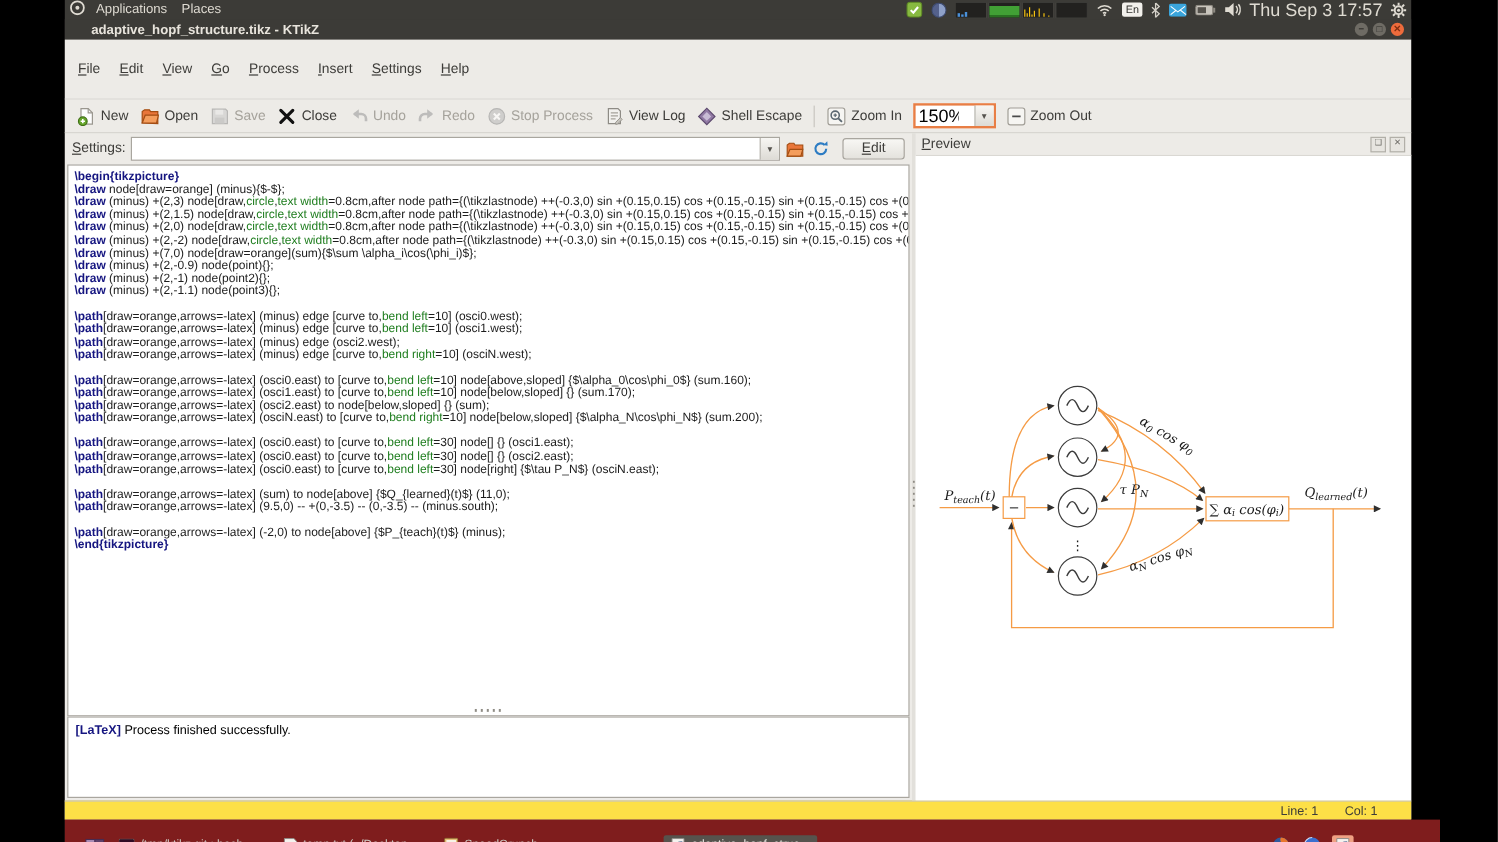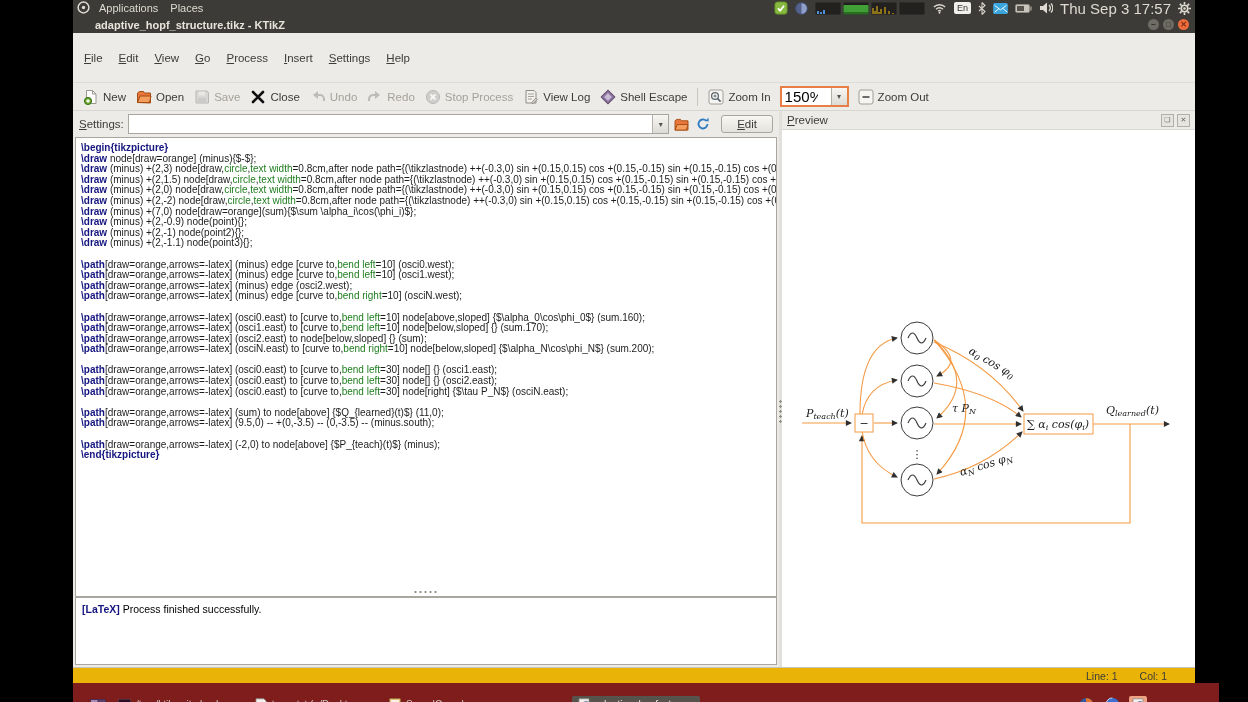--- a/index.html
+++ b/index.html
@@ -1,18 +1,18 @@
 <!DOCTYPE html>
 <html><head>
 <meta charset="utf-8">
 <style>
   html,body{margin:0;padding:0;background:#000;}
   body{width:1248px;height:702px;position:relative;overflow:hidden;
        font-family:"Liberation Sans",sans-serif;-webkit-font-smoothing:antialiased;}
-  .screen{position:absolute;left:73px;top:0;width:1122px;height:702px;background:#3c3b37;}
+  .screen{position:absolute;left:54px;top:0;width:1122px;height:702px;background:#3c3b37;}
 
   
   .top-panel{height:16px;display:flex;align-items:center;color:#dfdbd2;font-size:11px;padding:0 4px;gap:6px;}
   .panel-menu{padding:0 3px;cursor:default;}
   .panel-right{margin-left:auto;display:flex;align-items:center;gap:7px;}
   .panel-right svg{display:block;}
   .kbd-badge{background:#f2f0ec;color:#33322f;font-size:9px;padding:0 3px;border-radius:2px;line-height:12px;}
   .clock{font-size:15px;white-space:nowrap;}
 
   
@@ -73,21 +73,21 @@
             line-height:9px;text-align:center;}
   .msg-body{flex:1;background:#fff;border:1px solid #a9a69f;margin:0 2px 2px 2px;font-size:10.5px;padding:5px 6px;}
   .msg-tag{color:#151580;font-weight:bold;}
 
   .preview-header{height:18px;display:flex;align-items:center;padding:0 5px;font-size:11.5px;color:#3d3c39;}
   .preview-content{flex:1;background:#fff;position:relative;overflow:hidden;border-top:1px solid #dad8d3;}
   .diagram{position:absolute;left:18px;top:183px;}
   .mlab{font-family:"DejaVu Serif",serif;font-style:italic;font-size:11px;fill:#1a1a1a;}
   .ulab{font-family:"DejaVu Serif",serif;font-size:11px;fill:#1a1a1a;}
 
-  .status-bar{height:15px;background:#eab308;border-top:1px solid #c8c5bf;display:flex;align-items:center;
+  .status-bar{height:15px;background:#fde047;border-top:1px solid #c8c5bf;display:flex;align-items:center;
               justify-content:flex-end;gap:22px;font-size:10.5px;color:#3d3c39;padding-right:28px;}
 
   
   .taskbar{position:absolute;left:0;top:683px;width:1122px;height:19px;background:#7f1d1d;display:flex;
            align-items:center;font-size:10px;color:#cfcbc4;padding:12px;}
   .ws-switch{margin:0 6px 0 5px;display:flex;}
   .task{display:flex;align-items:center;gap:5px;height:17px;padding:0 6px;margin-right:10px;white-space:nowrap;
         overflow:hidden;border-radius:2px;}
   .task.active{background:#56534d;color:#eceae4;margin-left:89px;text-align:right;}
   .task .ico{display:flex;}

